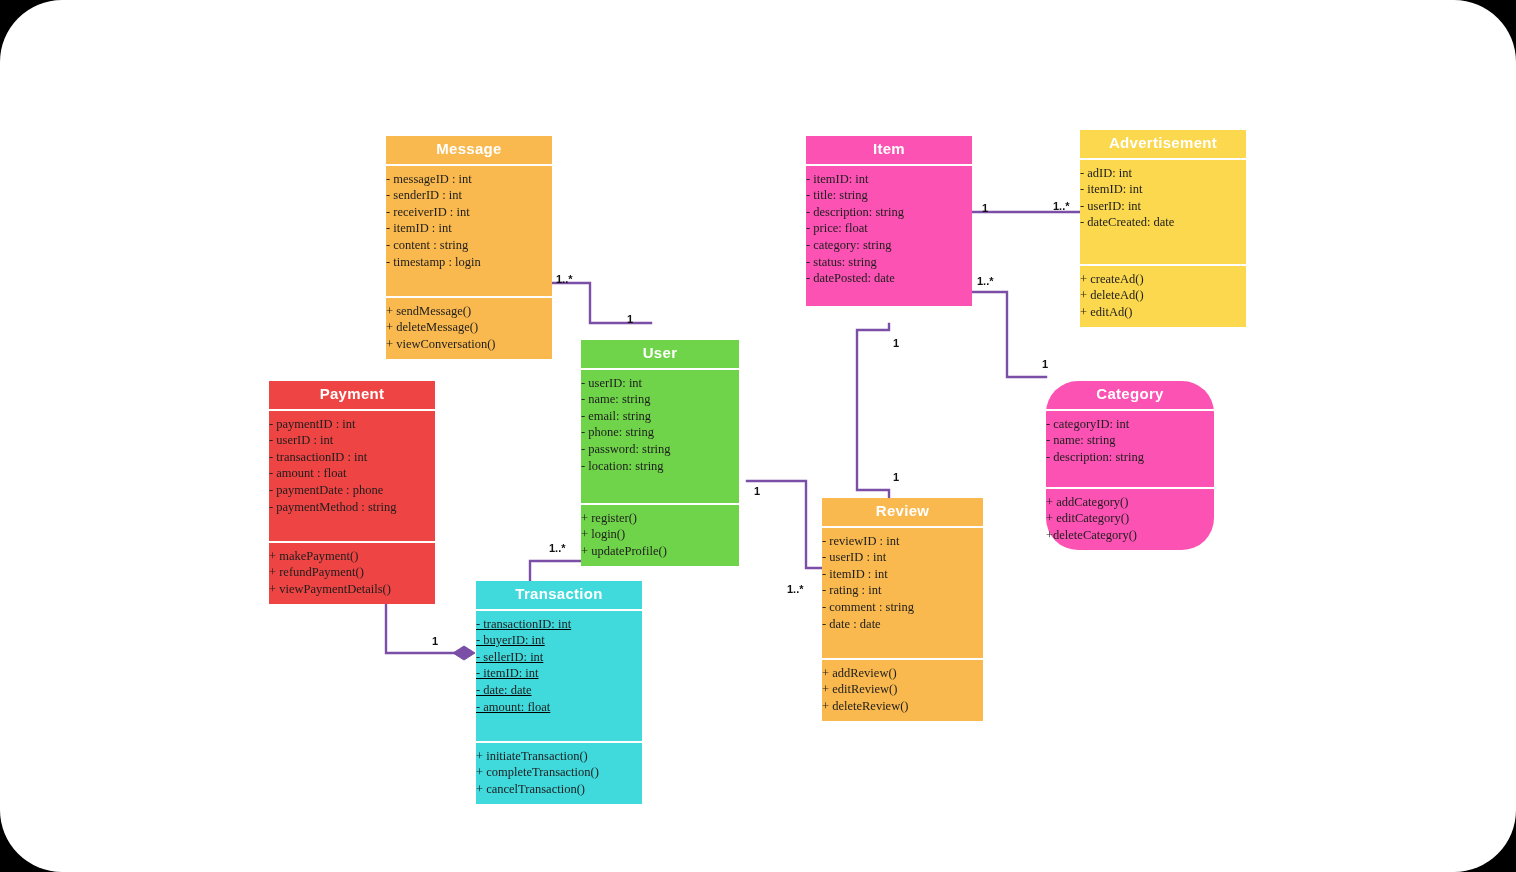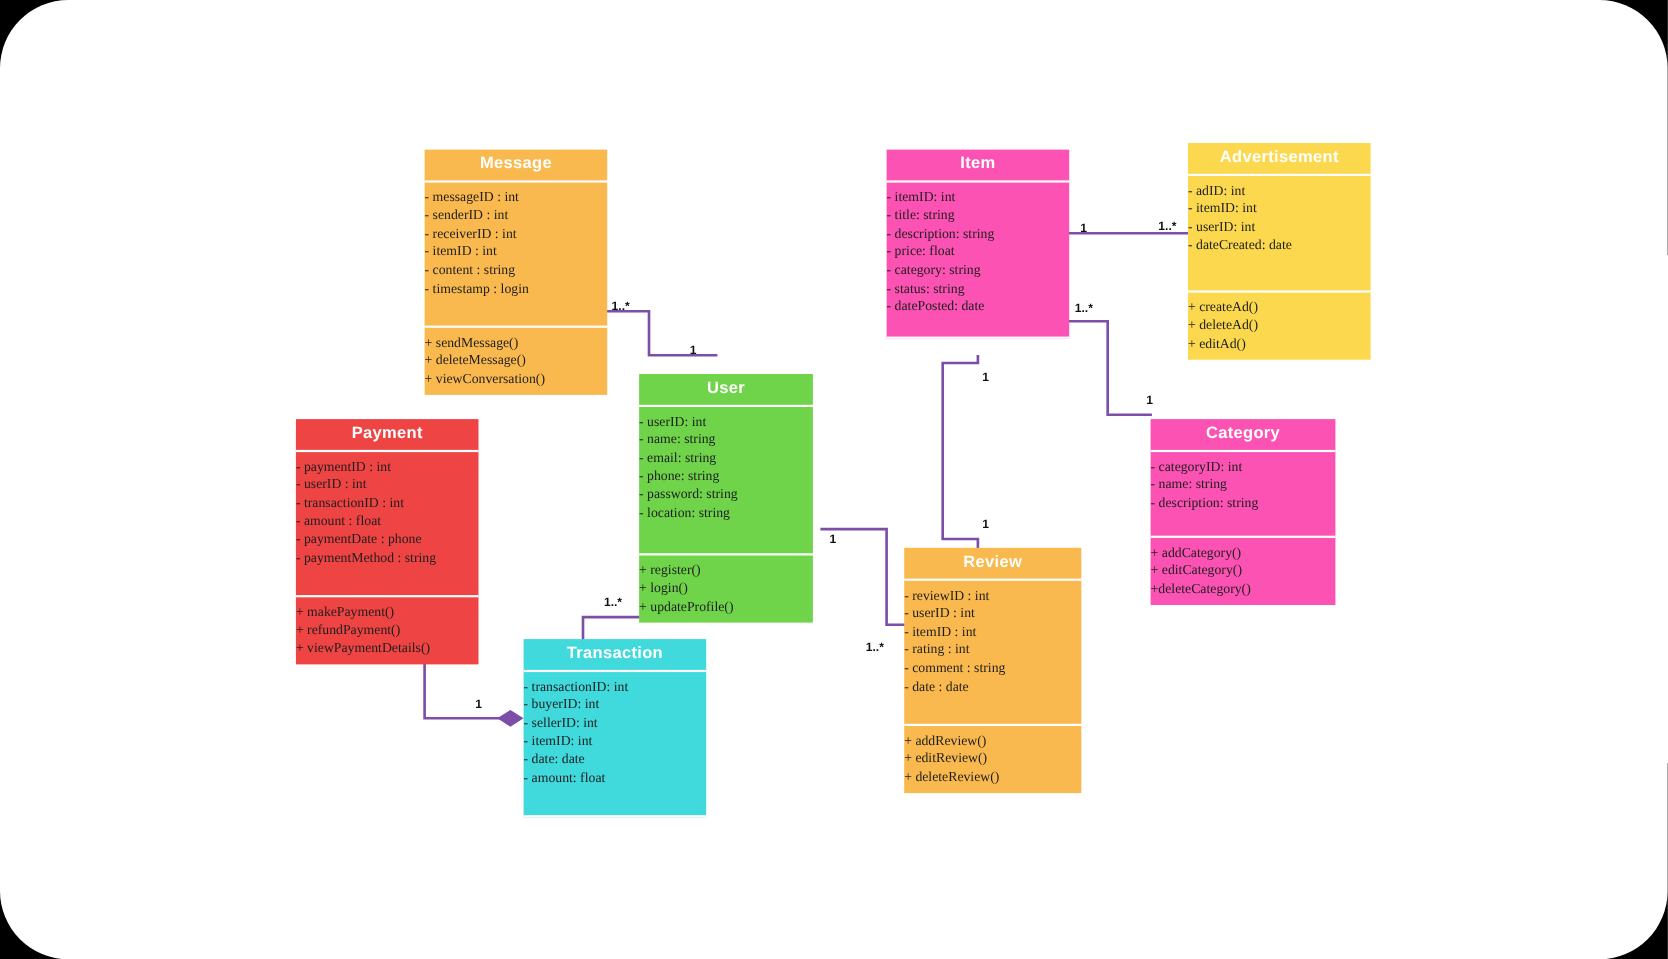--- a/index.html
+++ b/index.html
@@ -181,49 +181,54 @@
         <div class="cls-sep"></div>
         <div class="cls-sec">
           <div class="cls-row">+ makePayment()</div>
           <div class="cls-row">+ refundPayment()</div>
           <div class="cls-row">+ viewPaymentDetails()</div>
         </div>
       </div>
       <div class="cls" style="left: 476px; top: 581px; width: 166px; background: rgb(64, 217, 220);">
         <div class="cls-title">Transaction</div>
         <div class="cls-sep"></div>
-        <div class="cls-sec" style="height: 118px;">
+        <div class="cls-sec" style="height: 118px; text-decoration: underline;">
           <div class="cls-row">- transactionID: int</div>
           <div class="cls-row">- buyerID: int</div>
           <div class="cls-row">- sellerID: int</div>
           <div class="cls-row">- itemID: int</div>
           <div class="cls-row">- date: date</div>
           <div class="cls-row">- amount: float</div>
         </div>
         <div class="cls-sep"></div>
+        <div class="cls-sec">
+          <div class="cls-row">+ initiateTransaction()</div>
+          <div class="cls-row">+ completeTransaction()</div>
+          <div class="cls-row">+ cancelTransaction()</div>
+        </div>
       </div>
       <div class="cls" style="left: 822px; top: 498px; width: 161px; background: rgb(249, 185, 78);">
         <div class="cls-title">Review</div>
         <div class="cls-sep"></div>
         <div class="cls-sec" style="height: 118px;">
           <div class="cls-row">- reviewID : int</div>
           <div class="cls-row">- userID : int</div>
           <div class="cls-row">- itemID : int</div>
           <div class="cls-row">- rating : int</div>
           <div class="cls-row">- comment : string</div>
           <div class="cls-row">- date : date</div>
         </div>
         <div class="cls-sep"></div>
         <div class="cls-sec">
           <div class="cls-row">+ addReview()</div>
           <div class="cls-row">+ editReview()</div>
           <div class="cls-row">+ deleteReview()</div>
         </div>
       </div>
-      <div class="cls" style="left: 1046px; top: 381px; width: 168px; background: rgb(251, 82, 179);">
+      <div class="cls" style="left: 1046px; top: 381px; width: 168px; background: rgb(251, 82, 179); border-radius: 32px;">
         <div class="cls-title">Category</div>
         <div class="cls-sep"></div>
         <div class="cls-sec" style="height: 64px;">
           <div class="cls-row">- categoryID: int</div>
           <div class="cls-row">- name: string</div>
           <div class="cls-row">- description: string</div>
         </div>
         <div class="cls-sep"></div>
         <div class="cls-sec">
           <div class="cls-row">+ addCategory()</div>

